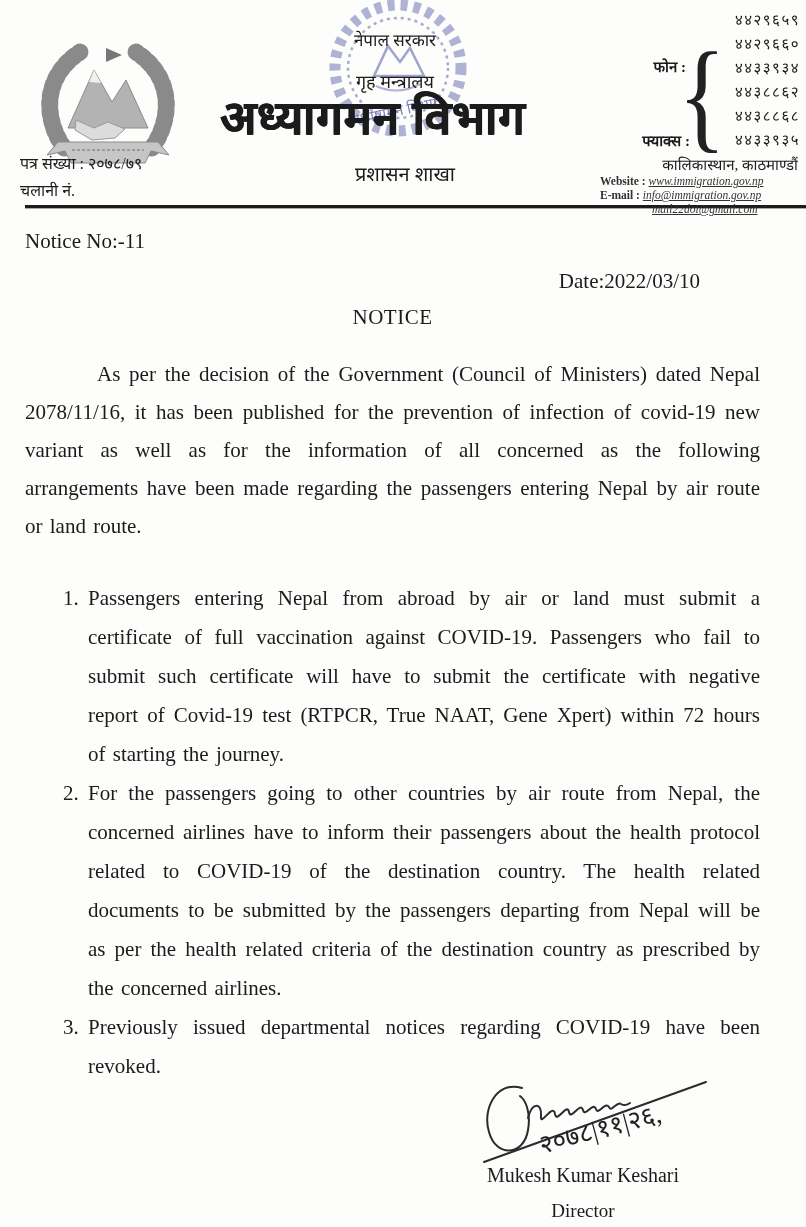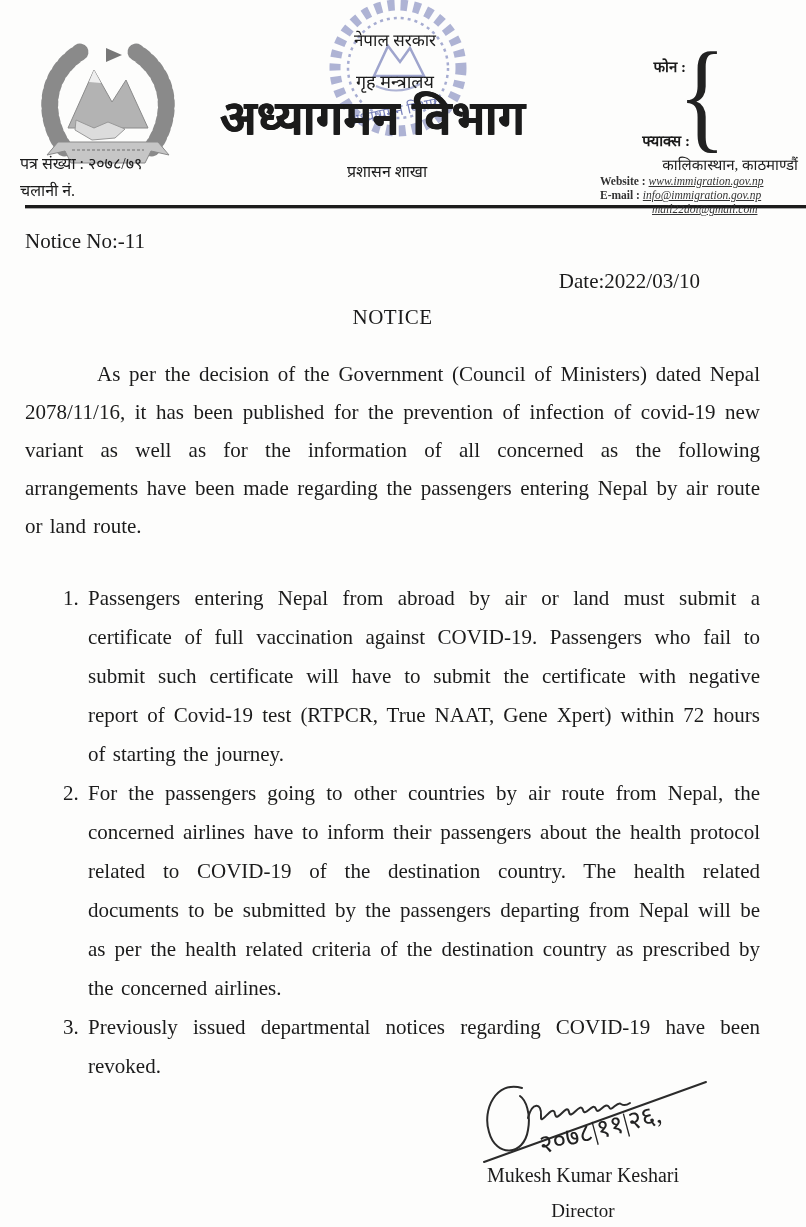--- a/index.html
+++ b/index.html
@@ -15,21 +15,21 @@
   
   .letterhead{position:relative;height:205px;}
   .emblem{position:absolute;left:32px;top:32px;}
   .letter-no{position:absolute;left:20px;top:152px;font-size:16px;}
   .chalani-no{position:absolute;left:20px;top:179px;font-size:16px;}
   .govt-line{position:absolute;left:320px;top:28px;width:150px;text-align:center;font-size:17px;z-index:2;}
   .ministry-line{position:absolute;left:315px;top:69px;width:160px;text-align:center;font-size:18px;z-index:2;}
   .dept-title{position:absolute;left:168px;top:84px;width:410px;text-align:center;
     font-size:47px;font-weight:bold;letter-spacing:1px;z-index:2;
     text-shadow:0.6px 0 #1b1b1b, -0.6px 0 #1b1b1b;}
-  .branch-line{position:absolute;left:317px;top:160px;width:140px;text-align:center;font-size:16px;z-index:2;}
+  .branch-line{position:absolute;left:335px;top:160px;width:140px;text-align:center;font-size:20px;z-index:2;}
   .stamp{position:absolute;left:318px;top:-6px;z-index:1;opacity:.85;}
   
   .contact{position:absolute;top:8px;right:4px;width:215px;height:200px;font-size:15px;}
   .phone-col{position:absolute;top:0;right:2px;text-align:right;}
   .phone-num{height:24px;line-height:24px;letter-spacing:1.5px;}
   .phone-brace{position:absolute;right:76px;top:18px;font-size:100px;font-weight:300;
     transform:scaleY(1.22);transform-origin:top;color:#222;font-family:"Liberation Serif",serif;}
   .phone-label{position:absolute;right:116px;top:48px;font-weight:bold;}
   .fax-label{position:absolute;right:112px;top:122px;font-weight:bold;}
   .address{position:absolute;right:4px;top:146px;font-size:15px;}
@@ -87,20 +87,28 @@
 
     <div class="govt-line">नेपाल सरकार</div>
     <div class="ministry-line">गृह मन्त्रालय</div>
     <div class="dept-title">अध्यागमन विभाग</div>
     <div class="branch-line">प्रशासन शाखा</div>
 
     <div class="contact">
       <span class="phone-brace">{</span>
       <span class="phone-label">फोन :</span>
       <span class="fax-label">फ्याक्स :</span>
+      <div class="phone-col">
+        <div class="phone-num">४४२९६५९</div>
+        <div class="phone-num">४४२९६६०</div>
+        <div class="phone-num">४४३३९३४</div>
+        <div class="phone-num">४४३८८६२</div>
+        <div class="phone-num">४४३८८६८</div>
+        <div class="phone-num">४४३३९३५</div>
+      </div>
       <div class="address">कालिकास्थान, काठमाण्डौं</div>
       <div class="webblock">
         <div class="web-line">
           <span class="lbl">Website :</span>
           <span class="lnk">www.immigration.gov.np</span>
         </div>
         <div class="web-line">
           <span class="lbl">E-mail :</span>
           <span class="lnk">info@immigration.gov.np</span>
         </div>

